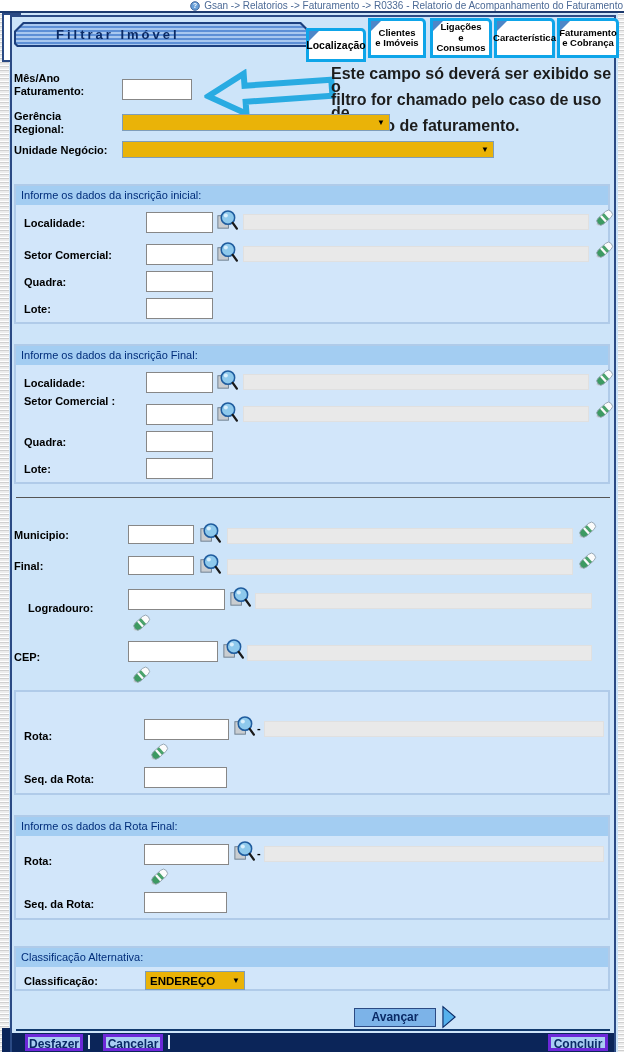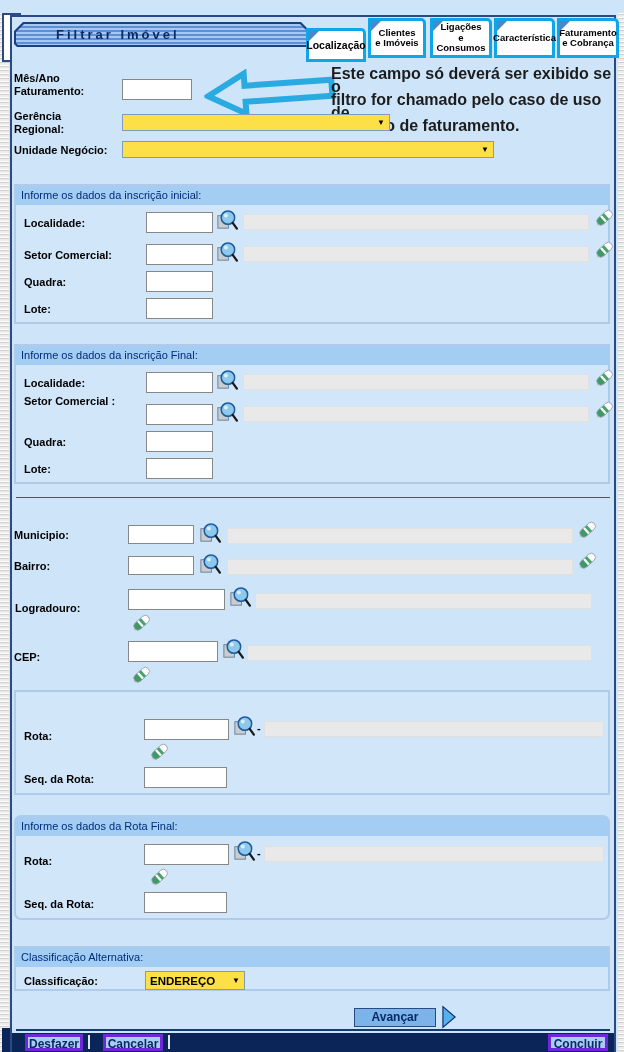--- a/index.html
+++ b/index.html
@@ -32,21 +32,21 @@
   .tab::before{content:"";position:absolute;left:0;top:0;width:0;height:0;border-top:10px solid #4d86c8;border-right:10px solid transparent;}
   .tab .tl{font-size:9.5px;font-weight:bold;line-height:10.5px;color:#000;white-space:pre-line;}
   .tab.active .tl{font-size:10.5px;}
   
   .lbl{position:absolute;font-size:11px;font-weight:bold;color:#000;white-space:pre-line;line-height:13px;}
   .tinput{position:absolute;background:#fff;border:1px solid #878787;box-sizing:border-box;height:21px;
           font:11px "Liberation Sans",sans-serif;padding:0 2px;}
   .ro-bar{position:absolute;background:#e9e9e9;border:1px solid #e0e0e0;box-sizing:border-box;height:16px;}
   .magicon{position:absolute;width:23px;height:23px;cursor:pointer;}
   .eraser{position:absolute;width:19px;height:19px;cursor:pointer;}
-  .selectbox{position:absolute;background:#fde047;border:1px solid #7f9db9;box-sizing:border-box;height:17px;
+  .selectbox{position:absolute;background:#eab308;border:1px solid #7f9db9;box-sizing:border-box;height:17px;
           display:flex;align-items:center;justify-content:space-between;padding:0 4px;font-size:11px;color:#000;cursor:pointer;}
   .selectbox::after{content:"▼";font-size:8px;color:#000;margin-left:4px;}
   .selectbox.big{height:19px;font-size:11.5px;font-weight:bold;}
   .note{position:absolute;font-size:16px;font-weight:bold;line-height:13px;color:#1c1c1c;white-space:pre-line;}
   .bigarrow{position:absolute;transform:rotate(-4deg);}
   
   .section{position:absolute;left:2px;width:596px;background:#d2e6fa;border:2px solid #b0cbe9;box-sizing:border-box;}
   .sec-h{height:19px;background:#a3cdf2;color:#002d7a;font-size:11px;font-weight:normal;padding:3px 0 0 5px;box-sizing:border-box;}
   .dash{position:absolute;font-weight:bold;font-size:11px;color:#000;}
   .divider{position:absolute;left:4px;width:594px;border-top:1px solid #555;}
@@ -89,20 +89,26 @@
       <circle cx="6" cy="6" r="5.2" fill="#6aa0d8" stroke="#33568e" stroke-width="1"></circle>
       <text x="6" y="8.6" text-anchor="middle" font-size="8" font-weight="bold" fill="#fff" font-family="Liberation Sans,sans-serif">?</text>
     </symbol>
   </defs>
 </svg>
 
 <div id="page">
   <div class="stripe left"></div>
   <div class="stripe right"></div>
 
+  <div class="crumb">
+    <svg class="helpico">
+        <use href="#sym-help"></use>
+      </svg>
+    <span class="crumb-text">Gsan -&gt; Relatorios -&gt; Faturamento -&gt; R0336 - Relatorio de Acompanhamento do Faturamento</span>
+  </div>
 
   <div class="frame-tl"></div>
   <div class="frame-bl"></div>
 
   <div id="main">
 
     <div class="titlebar">
       <div class="stripes">
           <div class="ttl">Filtrar Imóvel</div>
         </div>
@@ -204,31 +210,31 @@
     <div class="lbl" style="left:2px;top:512px;">Municipio:</div>
     <input class="tinput" style="left: 116px; top: 508px; width: 66px; height: 19px;">
     <svg class="magicon" style="left:186px;top:505px;">
         <use href="#sym-mag"></use>
       </svg>
     <div class="ro-bar" style="left:215px;top:511px;width:346px;"></div>
     <svg class="eraser" style="left:566px;top:503px;">
         <use href="#sym-eraser"></use>
       </svg>
 
-    <div class="lbl" style="left:2px;top:543px;">Bairro:</div>
+    <div class="lbl" style="left:2px;top:543px;">Final:</div>
     <input class="tinput" style="left: 116px; top: 539px; width: 66px; height: 19px;">
     <svg class="magicon" style="left:186px;top:536px;">
         <use href="#sym-mag"></use>
       </svg>
     <div class="ro-bar" style="left:215px;top:542px;width:346px;"></div>
     <svg class="eraser" style="left:566px;top:534px;">
         <use href="#sym-eraser"></use>
       </svg>
 
-    <div class="lbl" style="left:3px;top:585px;">Logradouro:</div>
+    <div class="lbl" style="left:16px;top:585px;">Logradouro:</div>
     <input class="tinput" style="left: 116px; top: 572px; width: 97px;">
     <svg class="magicon" style="left:216px;top:569px;">
         <use href="#sym-mag"></use>
       </svg>
     <div class="ro-bar" style="left:243px;top:576px;width:337px;"></div>
     <svg class="eraser" style="left:120px;top:596px;">
         <use href="#sym-eraser"></use>
       </svg>
 
     <div class="lbl" style="left:2px;top:634px;">CEP:</div>
@@ -249,21 +255,21 @@
         </svg>
       <div class="dash" style="left:241px;top:30px;">-</div>
       <div class="ro-bar" style="left:248px;top:29px;width:340px;"></div>
       <svg class="eraser" style="left:134px;top:50px;">
           <use href="#sym-eraser"></use>
         </svg>
       <div class="lbl" style="left:8px;top:81px;">Seq. da Rota:</div>
       <input class="tinput" style="left: 128px; top: 75px; width: 83px;">
     </div>
 
-    <div class="section" style="top:798px;height:105px;border-radius:7px;">
+    <div class="section" style="top:798px;height:105px;">
       <div class="sec-h">Informe os dados da Rota Final:</div>
       <div class="lbl" style="left:8px;top:38px;">Rota:</div>
       <input class="tinput" style="left: 128px; top: 27px; width: 85px;">
       <svg class="magicon" style="left:216px;top:23px;">
           <use href="#sym-mag"></use>
         </svg>
       <div class="dash" style="left:241px;top:30px;">-</div>
       <div class="ro-bar" style="left:248px;top:29px;width:340px;"></div>
       <svg class="eraser" style="left:134px;top:50px;">
           <use href="#sym-eraser"></use>

